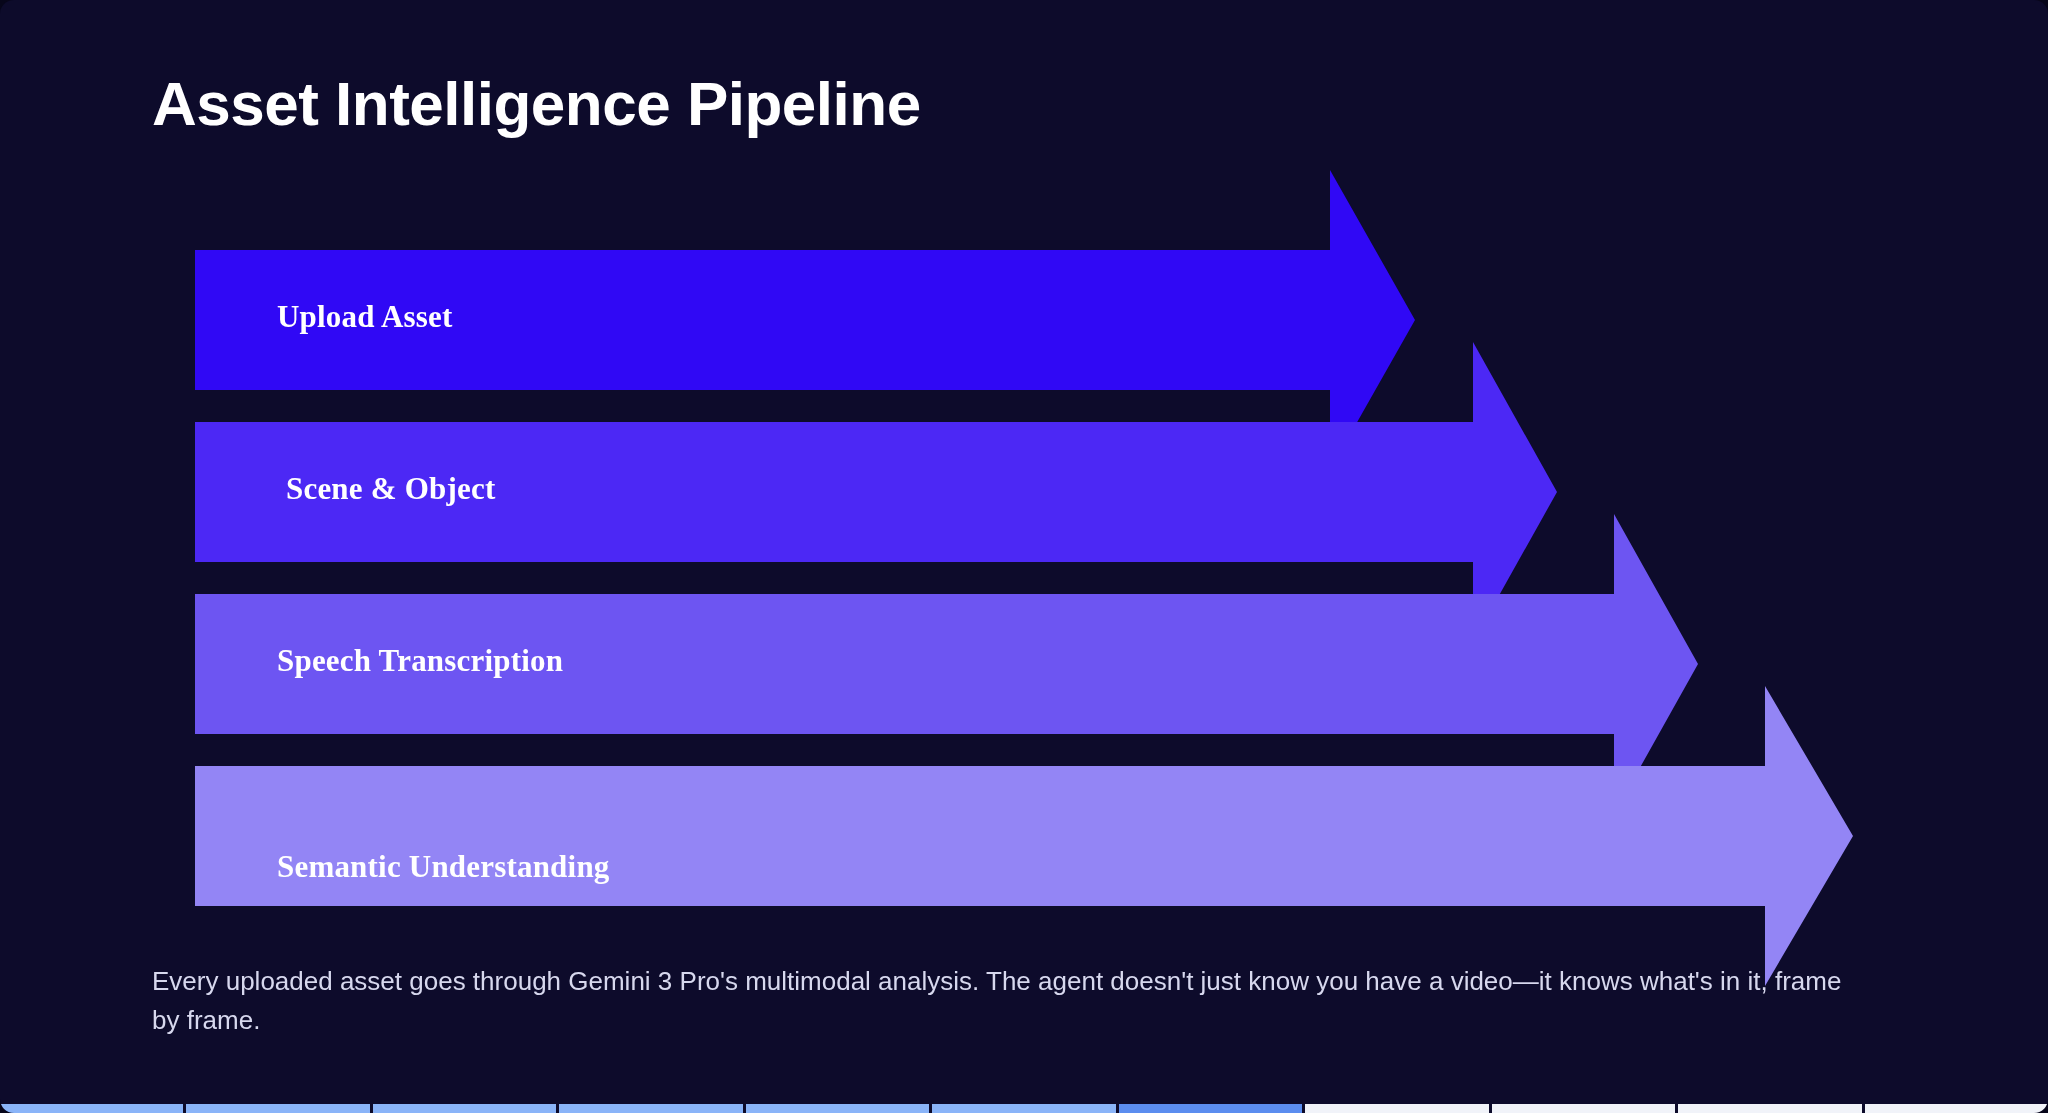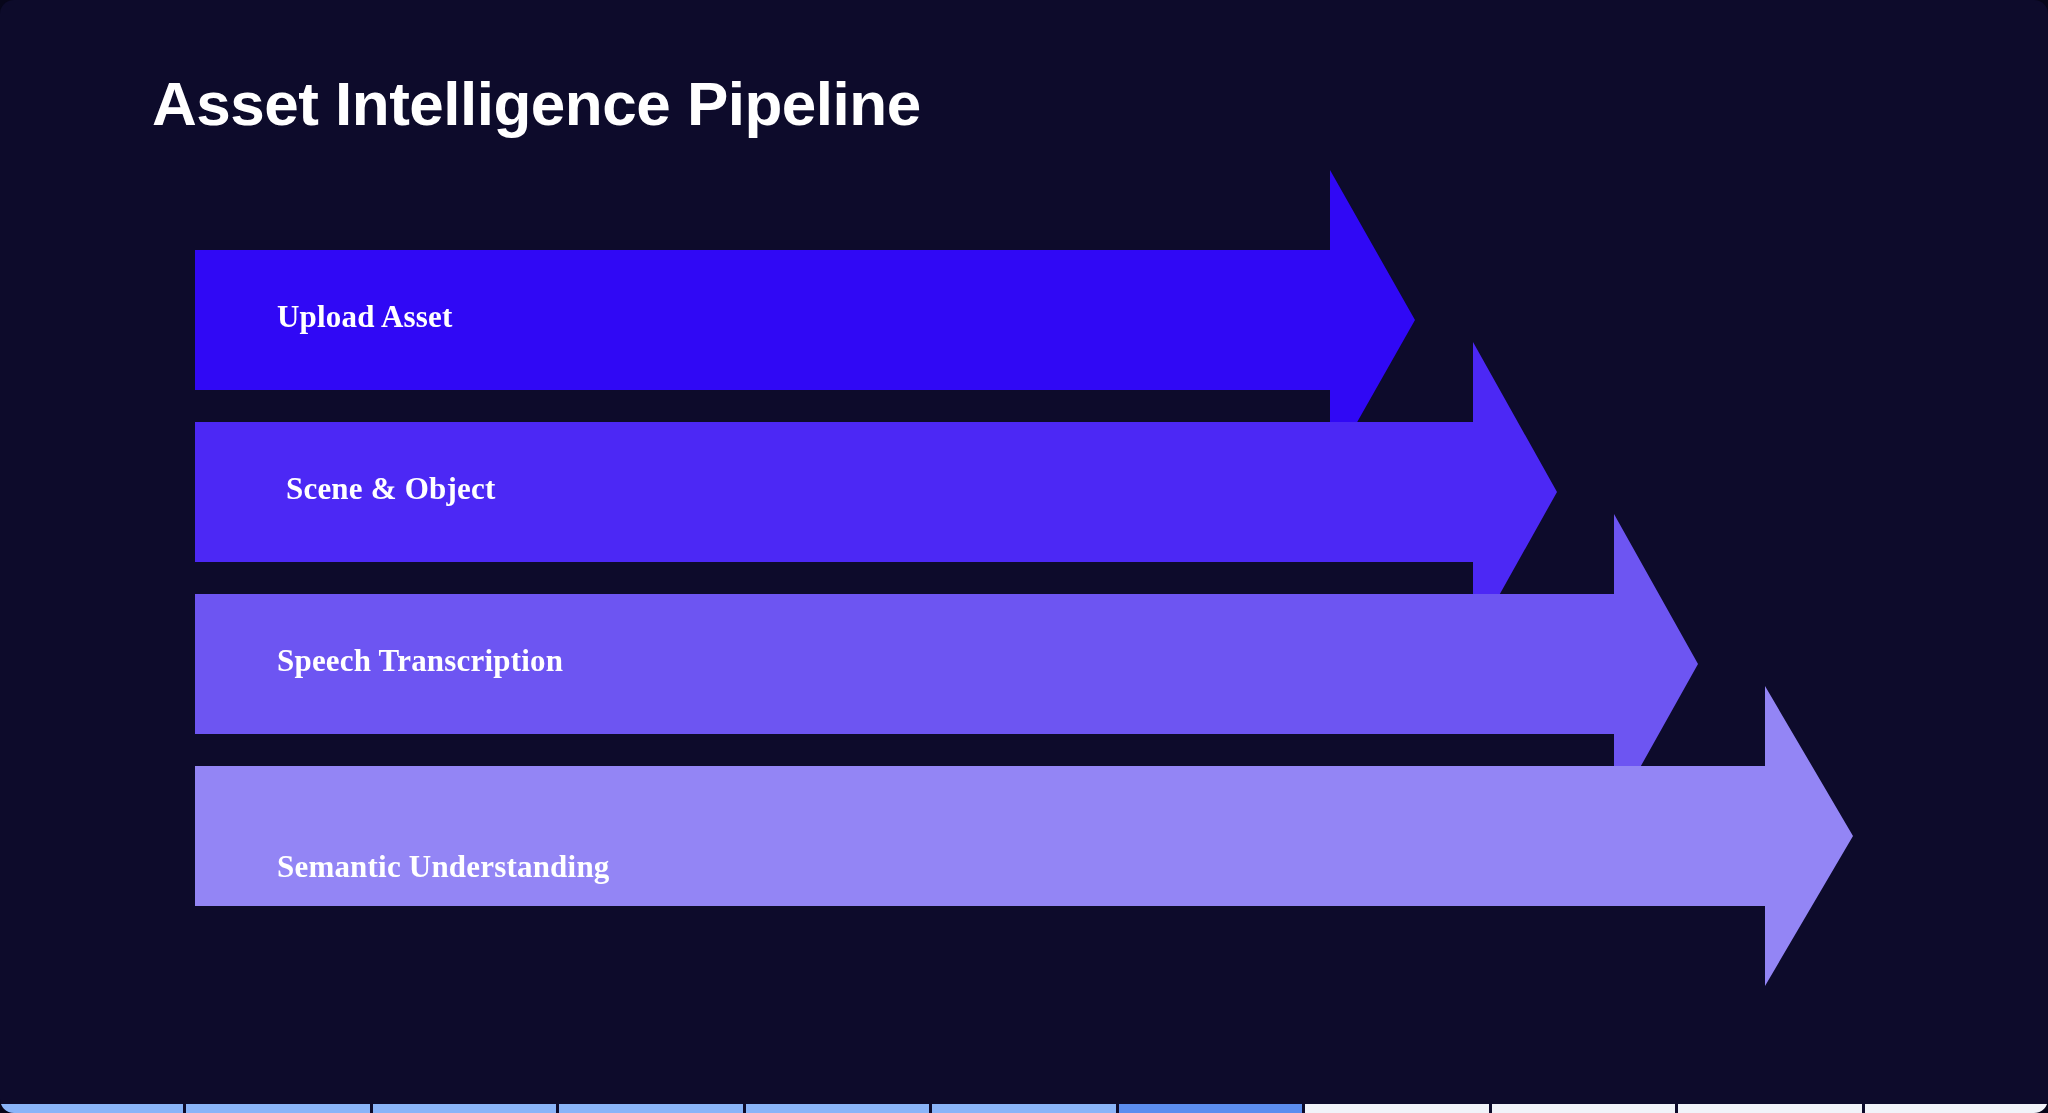--- a/index.html
+++ b/index.html
@@ -97,20 +97,21 @@
       </g>
   </svg>
 
   <div id="labels">
       <div class="arrow-label" style="left: 277px; top: 299px;">Upload Asset</div>
       <div class="arrow-label" style="left: 277px; top: 471px; margin-left: 9px;">Scene &amp; Object</div>
       <div class="arrow-label" style="left: 277px; top: 643px;">Speech Transcription</div>
       <div class="arrow-label" style="left: 277px; top: 815px; margin-top: 34px;">Semantic Understanding</div>
     </div>
 
+  <div id="caption">Every uploaded asset goes through Gemini 3 Pro's multimodal analysis. The agent doesn't just know you have a video—it knows what's in it, frame by frame.</div>
 
   <div id="progress">
       <div class="seg" style="background: rgb(138, 180, 248);"></div>
       <div class="seg" style="background: rgb(138, 180, 248);"></div>
       <div class="seg" style="background: rgb(138, 180, 248);"></div>
       <div class="seg" style="background: rgb(138, 180, 248);"></div>
       <div class="seg" style="background: rgb(138, 180, 248);"></div>
       <div class="seg" style="background: rgb(138, 180, 248);"></div>
       <div class="seg" style="background: rgb(91, 141, 239);"></div>
       <div class="seg" style="background: rgb(241, 243, 249);"></div>

